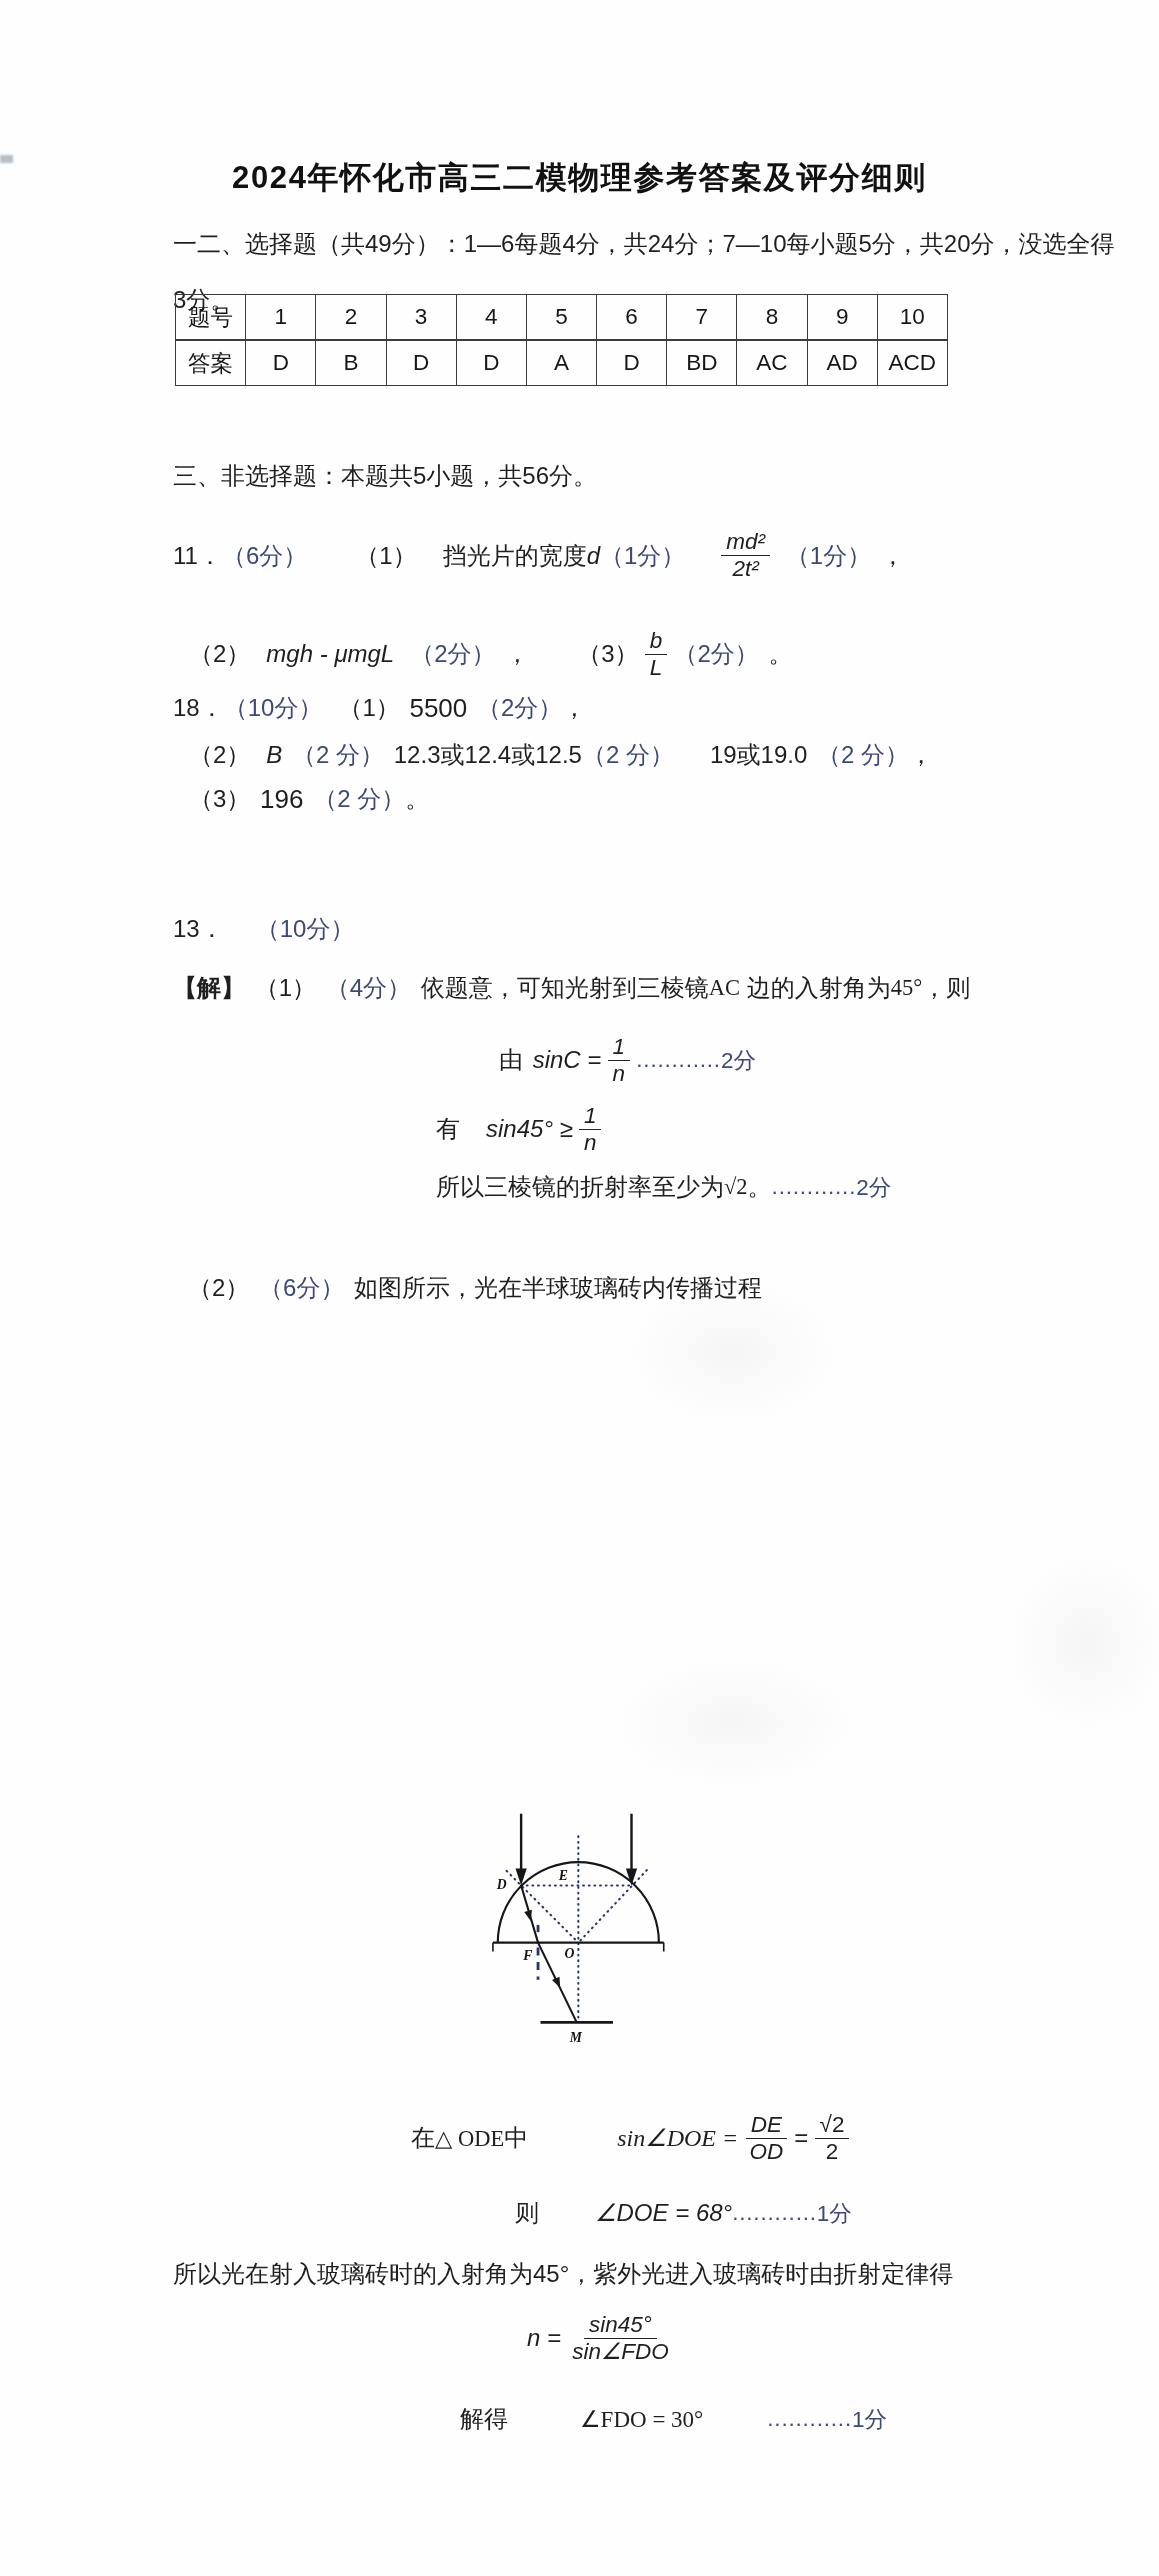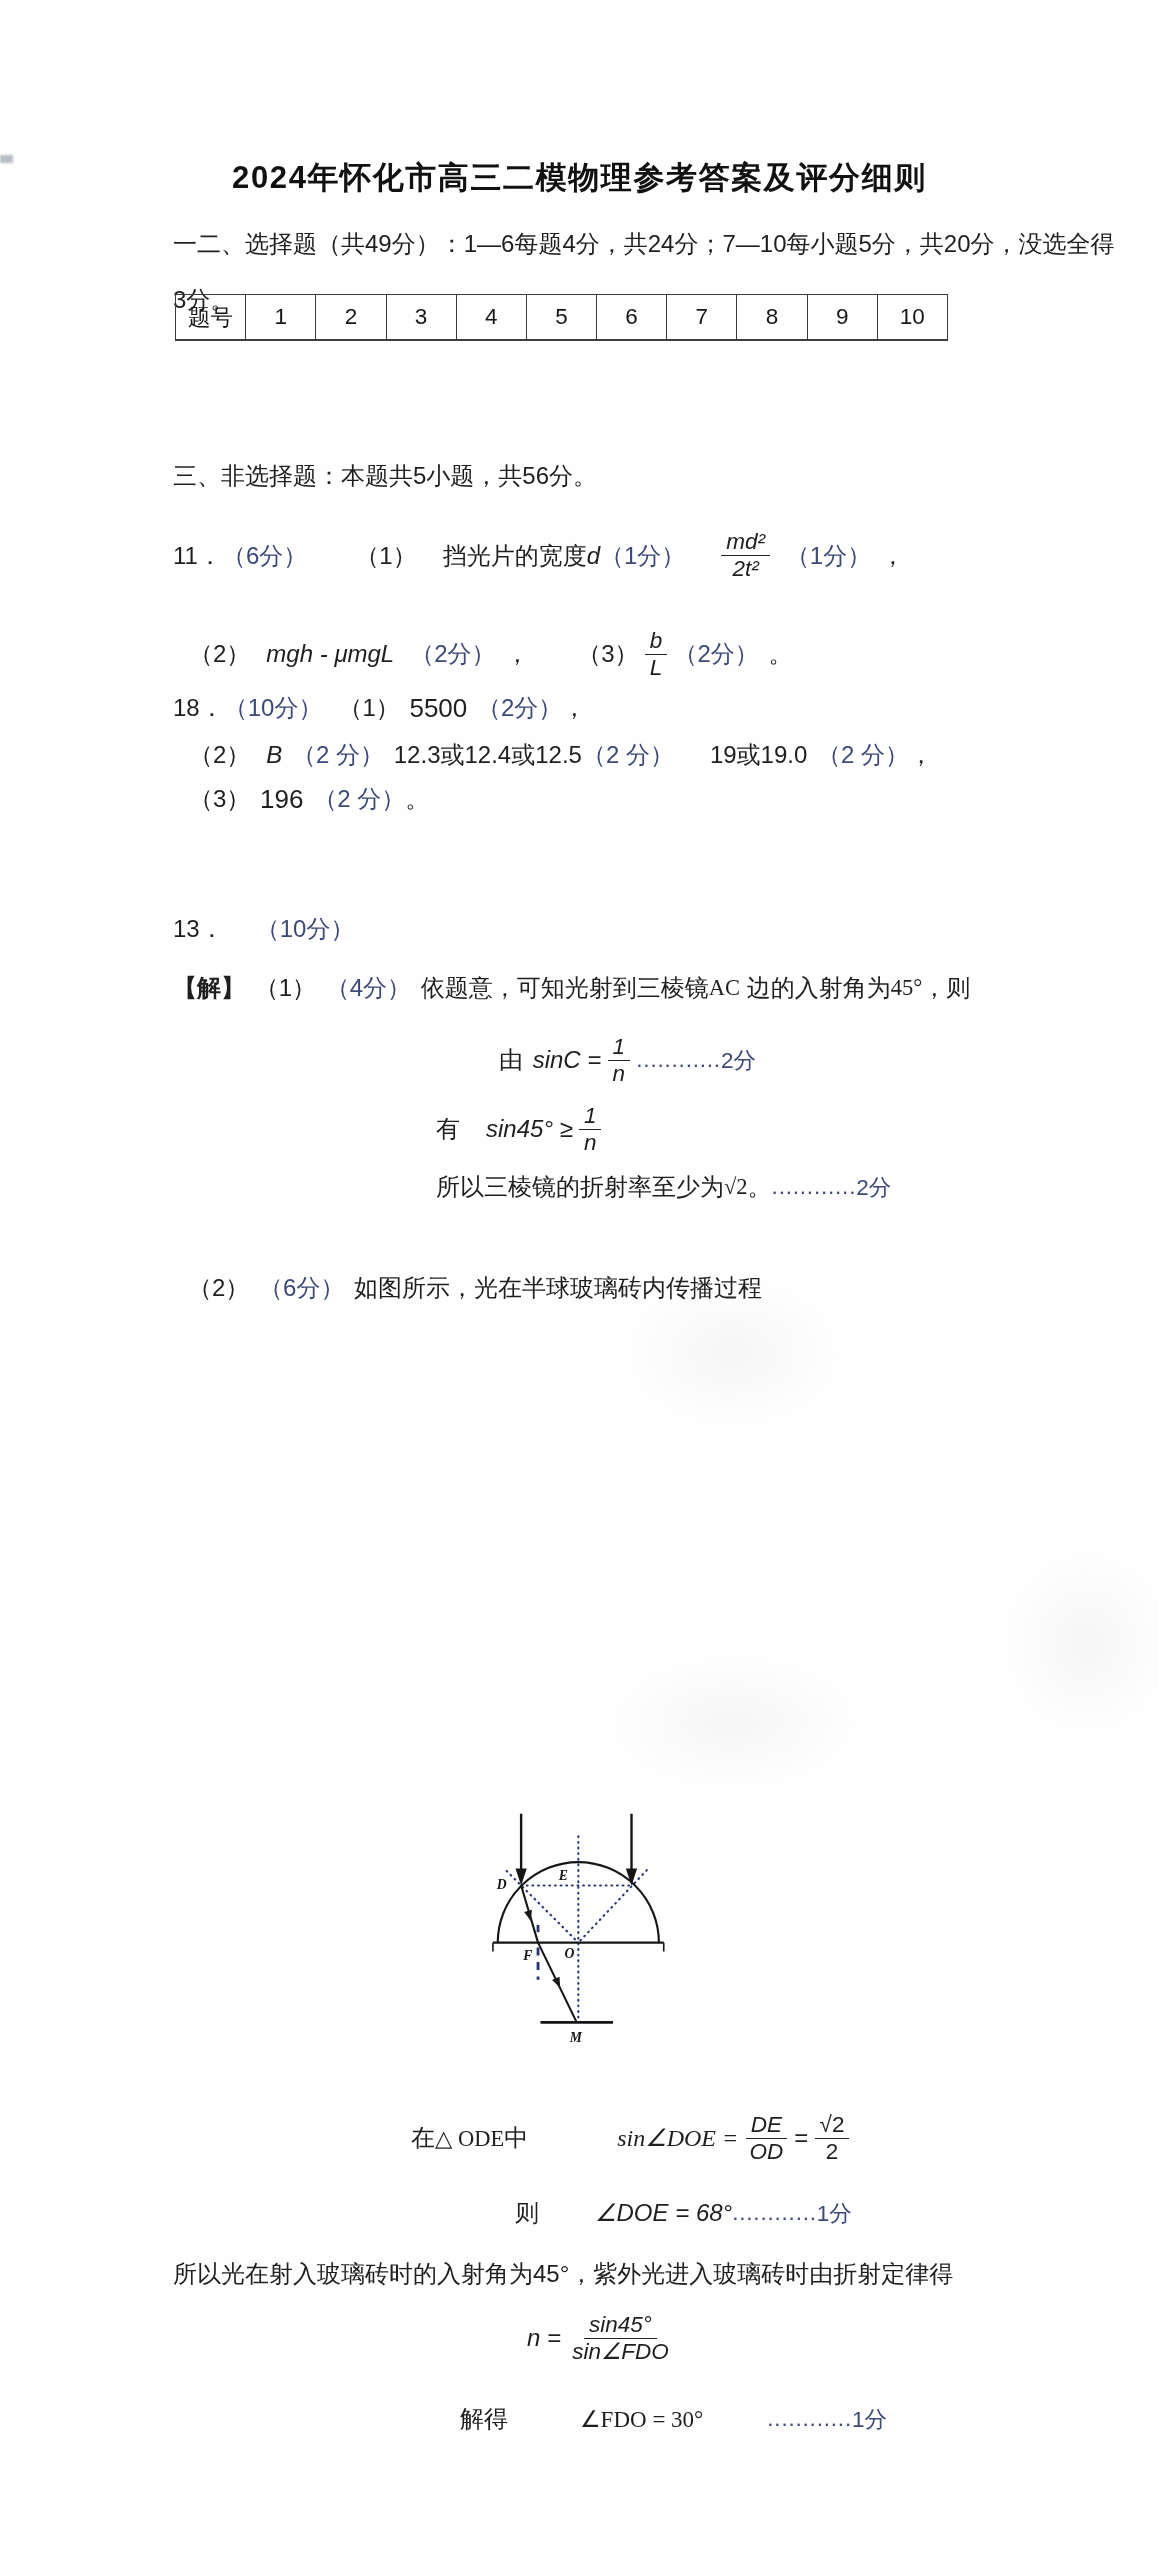--- a/index.html
+++ b/index.html
@@ -109,20 +109,33 @@
       <td>2</td>
       <td>3</td>
       <td>4</td>
       <td>5</td>
       <td>6</td>
       <td>7</td>
       <td>8</td>
       <td>9</td>
       <td>10</td>
     </tr>
+    <tr>
+      <td>答案</td>
+      <td>D</td>
+      <td>B</td>
+      <td>D</td>
+      <td>D</td>
+      <td>A</td>
+      <td>D</td>
+      <td>BD</td>
+      <td>AC</td>
+      <td>AD</td>
+      <td>ACD</td>
+    </tr>
   </tbody>
     </table>
 
   <div class="line" style="left:173px; top:428px;">
     <span>三、非选择题：本题共5小题，共56分。</span>
   </div>
 
   <div class="line" style="left:173px; top:483px; height:81px;">
     <span>11．</span>
     <span class="score">（6分）</span>

